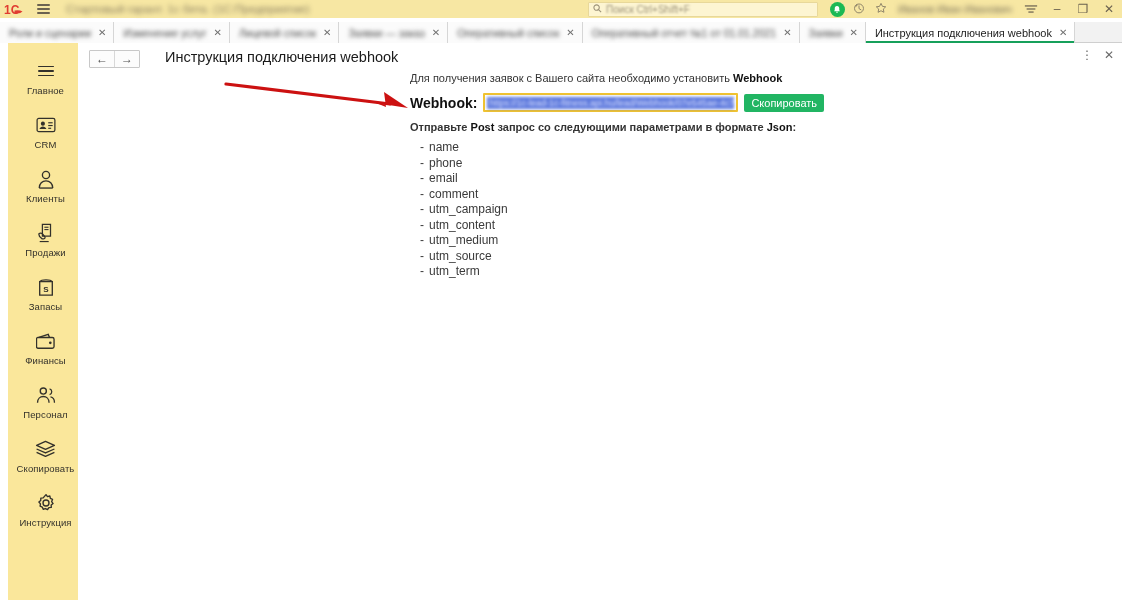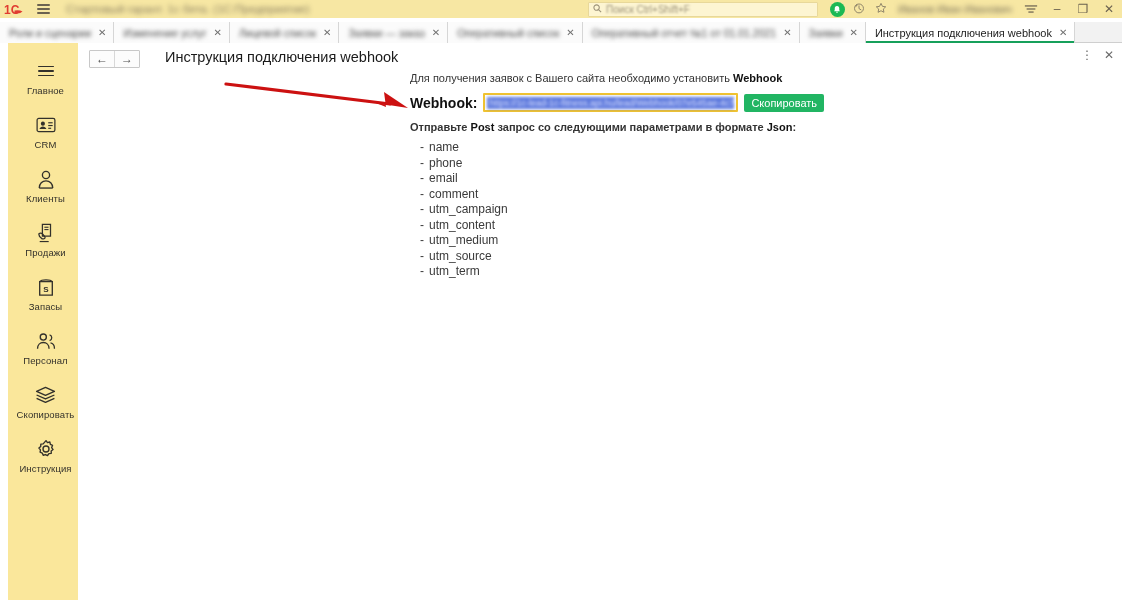--- a/index.html
+++ b/index.html
@@ -525,20 +525,30 @@
     </div>
     <div class="side-item">
       <span class="ico">
         <svg width="18" height="19" viewBox="0 0 20 21">
           <path d="M3 4 h14 v15 h-14 z" fill="none" stroke="#33312b" stroke-width="1.5" rx="2"></path>
           <path d="M3 4 c2-2.6 12-2.6 14 0" fill="none" stroke="#33312b" stroke-width="1.5"></path>
           <text x="10" y="15.5" font-family="Liberation Sans, sans-serif" font-size="9" font-weight="bold" fill="#33312b" text-anchor="middle">S</text>
         </svg>
       </span>
       <span class="lbl">Запасы</span>
+    </div>
+    <div class="side-item">
+      <span class="ico">
+        <svg width="20" height="17" viewBox="0 0 22 19">
+          <path d="M2 5 h16 a2 2 0 0 1 2 2 v8 a2 2 0 0 1 -2 2 h-16 a1.6 1.6 0 0 1 -1.6 -1.6 v-8.8 a1.6 1.6 0 0 1 1.6 -1.6 z" fill="none" stroke="#33312b" stroke-width="1.5"></path>
+          <path d="M3 5 l10.5 -3.4 1.3 3.2" fill="none" stroke="#33312b" stroke-width="1.5"></path>
+          <circle cx="15.8" cy="11" r="1.5" fill="#33312b"></circle>
+        </svg>
+      </span>
+      <span class="lbl">Финансы</span>
     </div>
     <div class="side-item">
       <span class="ico">
         <svg width="20" height="18" viewBox="0 0 22 20">
           <circle cx="8" cy="5.6" r="3.4" fill="none" stroke="#33312b" stroke-width="1.5"></circle>
           <path d="M1.6 18.5 c0-4.2 2.8-6.8 6.4-6.8 s6.4 2.6 6.4 6.8" fill="none" stroke="#33312b" stroke-width="1.5"></path>
           <path d="M15 3.3 a3.2 3.2 0 0 1 0 6.2" fill="none" stroke="#33312b" stroke-width="1.4"></path>
           <path d="M16 12.2 c2.6.5 4.4 2.9 4.4 6.3" fill="none" stroke="#33312b" stroke-width="1.4"></path>
         </svg>
       </span>

